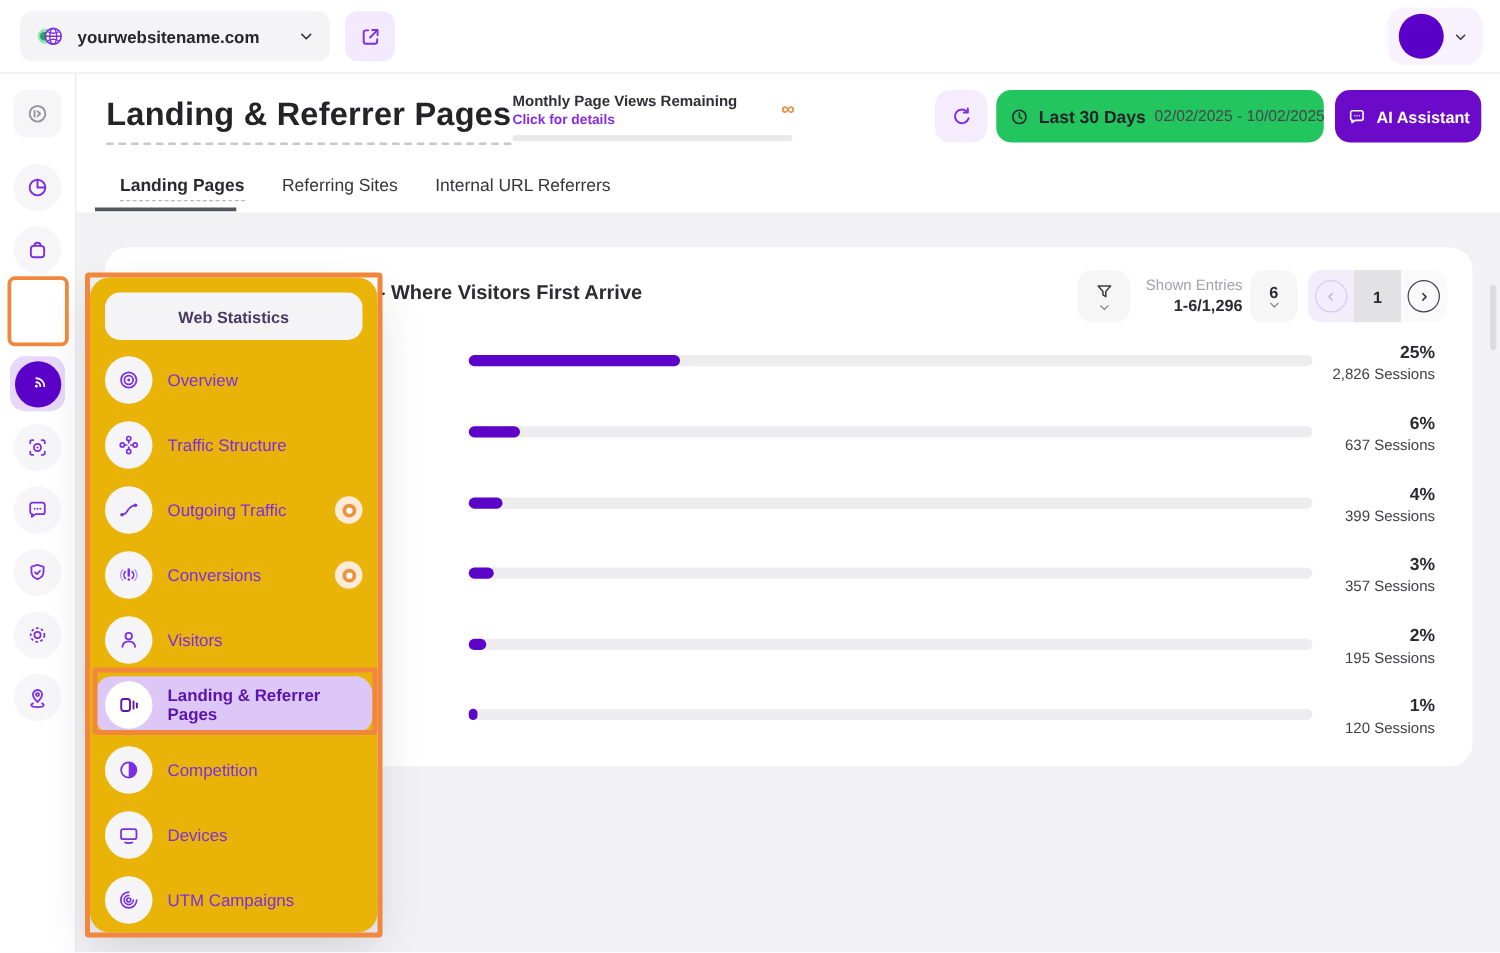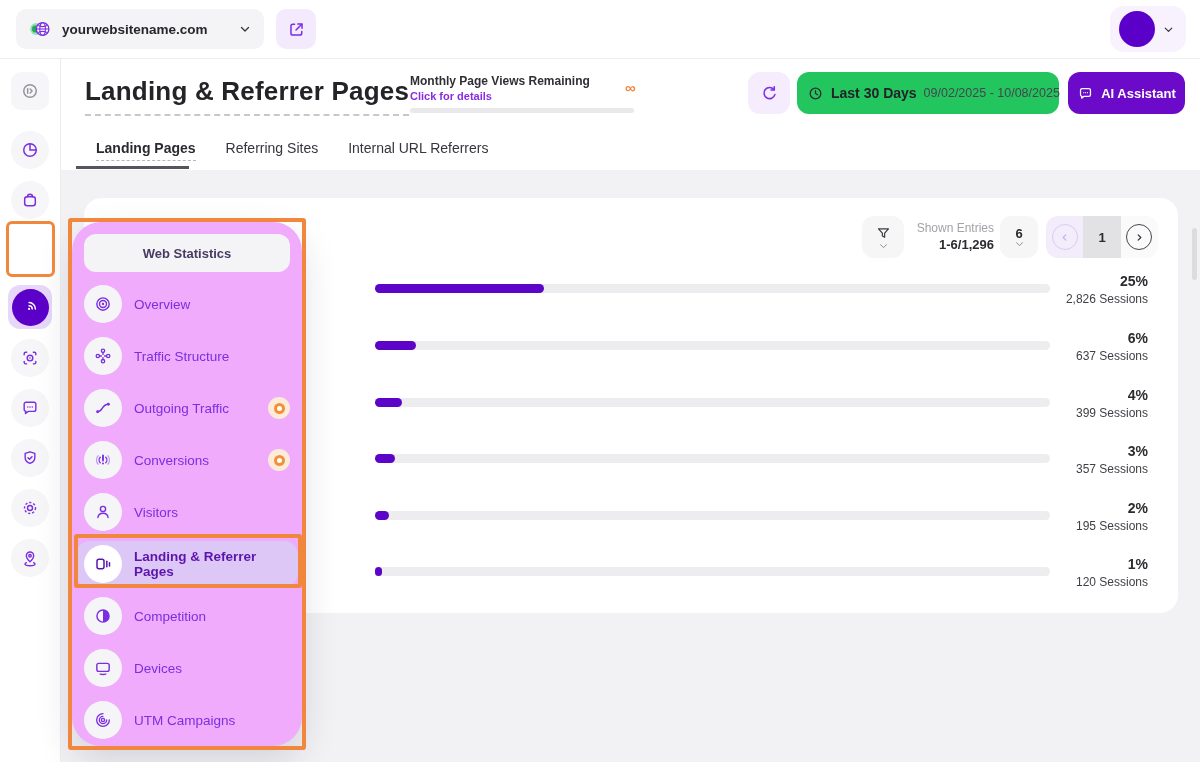--- a/index.html
+++ b/index.html
@@ -66,21 +66,21 @@
   .bpct{font-size:14px;font-weight:700;color:#2b2b30;}
   .bses{font-size:12px;font-weight:500;color:#3f3f46;margin-top:3px;}
   .r0 .btrack{top:86px}.r0.blabel{top:75px}
   .r1 .btrack{top:143px}.r1.blabel{top:132px}
   .r2 .btrack{top:200px}.r2.blabel{top:189px}
   .r3 .btrack{top:256px}.r3.blabel{top:245px}
   .r4 .btrack{top:313px}.r4.blabel{top:302px}
   .r5 .btrack{top:369px}.r5.blabel{top:358px}
 
   
-  .flyout{position:absolute;left:72px;top:222px;width:230px;height:524px;background:#f0abfc;border-radius:29px;box-shadow:0 14px 36px rgba(35,20,70,.15);z-index:50;box-sizing:border-box;}
+  .flyout{position:absolute;left:72px;top:222px;width:230px;height:524px;background:#eab308;border-radius:16px;box-shadow:0 14px 36px rgba(35,20,70,.15);z-index:50;box-sizing:border-box;}
   .fly-head{margin:12px 12px 6px;height:38px;background:#f4f4f6;border-radius:12px;display:flex;align-items:center;justify-content:center;font-size:13px;font-weight:700;color:#473a63;}
   .fly-item{height:52px;display:flex;align-items:center;padding:0 10px 0 12px;position:relative;cursor:pointer;box-sizing:border-box;}
   .fly-ico{width:38px;height:38px;border-radius:50%;background:#f5f5f7;display:flex;align-items:center;justify-content:center;flex:none;color:#7b2ee2;}
   .fly-label{margin-left:12px;font-size:13.5px;font-weight:500;color:#7b2ee2;}
   .fly-item.active{background:#dcc7f6;border-radius:14px;margin:3px 4px;height:46px;padding-left:8px;}
   .fly-item.active .fly-ico{background:#fff;color:#5c14ad;}
   .fly-item.active .fly-label{color:#5c14ad;font-weight:700;}
   .badge{position:absolute;right:12px;top:50%;transform:translateY(-50%);width:22px;height:22px;border-radius:50%;background:#fcebd9;display:flex;align-items:center;justify-content:center;}
   .badge i{display:block;width:11px;height:11px;border-radius:50%;border:3px solid #f0913a;background:#fff;box-sizing:border-box;}
 
@@ -222,21 +222,21 @@
   </div>
 
   <div class="date-pill">
     <span>
       <svg width="17" height="17" viewBox="0 0 24 24" fill="none" stroke="#2b2b30" stroke-width="1.8" stroke-linecap="round">
           <circle cx="12" cy="12" r="7.5"></circle>
           <path d="M12 7.8V12l2.8 1.9"></path>
         </svg>
     </span>
     <span class="date-preset">Last 30 Days</span>
-    <span class="date-range">09/02/2025 - 10/08/2025</span>
+    <span class="date-range">02/02/2025 - 10/02/2025</span>
     <span>
       <svg width="10" height="10" viewBox="0 0 24 24" fill="none" stroke="#6a6a72" stroke-width="2.4" stroke-linecap="round" stroke-linejoin="round">
           <path d="M6 9.5l6 6 6-6"></path>
         </svg>
     </span>
   </div>
 
   <div class="ai-btn">
     <span>
       <svg width="17" height="17" viewBox="0 0 24 24" fill="none" stroke="#fff" stroke-width="1.8" stroke-linejoin="round">
@@ -250,20 +250,21 @@
   </div>
 
   <div class="tabs">
     <div class="tab active"><span>Landing Pages</span></div>
     <div class="tab"><span>Referring Sites</span></div>
     <div class="tab"><span>Internal URL Referrers</span></div>
   </div>
   <div class="tab-bar"></div>
 
   <div class="card">
+    <div class="chart-title">- Where Visitors First Arrive</div>
 
     <div class="filter-btn">
       <svg width="17" height="17" viewBox="0 0 24 24" fill="none" stroke="currentColor" stroke-width="1.7" stroke-linejoin="round">
           <path d="M5 5.4h14l-5.4 6.2v5.8l-3.2-1.9v-3.9z"></path>
         </svg>
       <svg width="9" height="7" viewBox="0 0 24 16" fill="none" stroke="#8a8a91" stroke-width="2.6" stroke-linecap="round" stroke-linejoin="round">
           <path d="M4 3l8 8 8-8"></path>
         </svg>
     </div>
 

